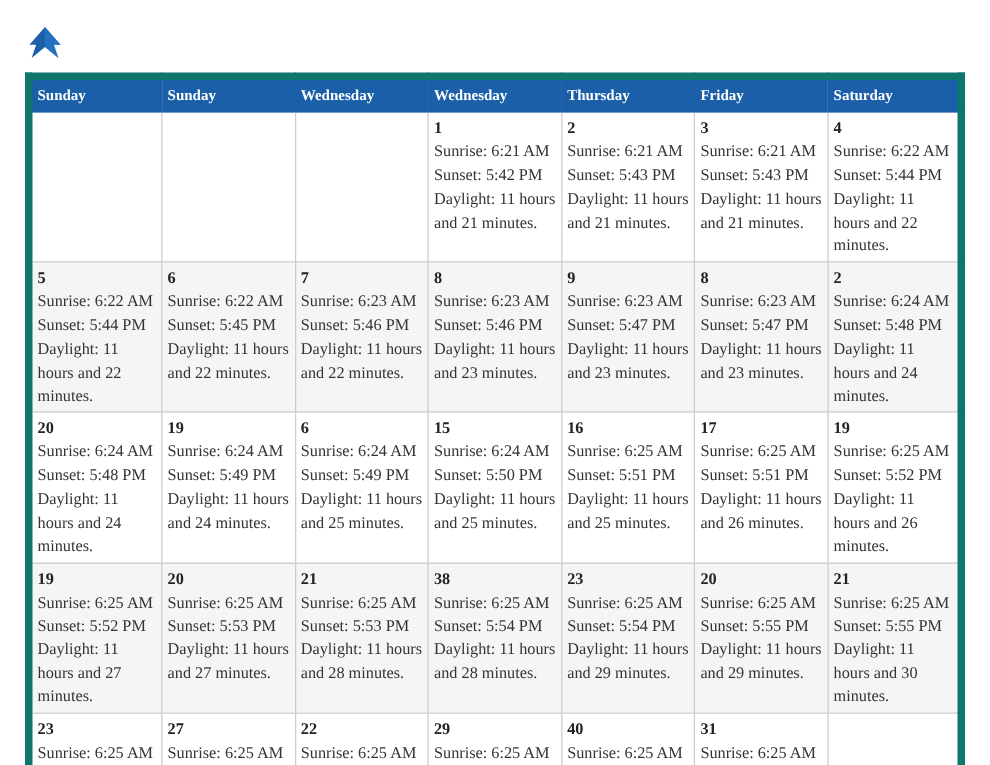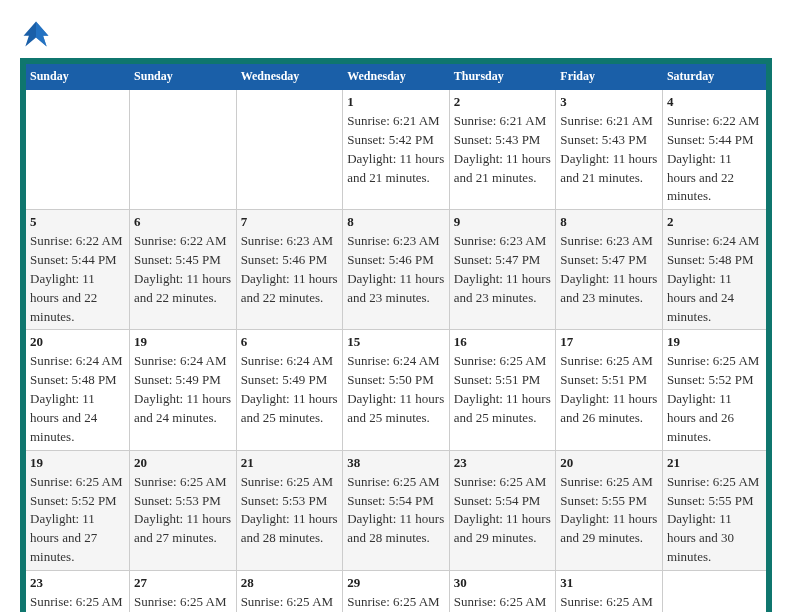--- a/index.html
+++ b/index.html
@@ -245,29 +245,29 @@
         <tr>
           <td>
             <span class="day-num">23</span>
             <div class="day-info">Sunrise: 6:25 AM<br>Sunset: 5:56 PM<br>Daylight: 11 hours and 30 minutes.</div>
           </td>
           <td>
             <span class="day-num">27</span>
             <div class="day-info">Sunrise: 6:25 AM<br>Sunset: 5:56 PM<br>Daylight: 11 hours and 31 minutes.</div>
           </td>
           <td>
-            <span class="day-num">28</span>
+            <span class="day-num">22</span>
             <div class="day-info">Sunrise: 6:25 AM<br>Sunset: 5:57 PM<br>Daylight: 11 hours and 31 minutes.</div>
           </td>
           <td>
             <span class="day-num">29</span>
             <div class="day-info">Sunrise: 6:25 AM<br>Sunset: 5:57 PM<br>Daylight: 11 hours and 32 minutes.</div>
           </td>
           <td>
-            <span class="day-num">30</span>
+            <span class="day-num">40</span>
             <div class="day-info">Sunrise: 6:25 AM<br>Sunset: 5:58 PM<br>Daylight: 11 hours and 32 minutes.</div>
           </td>
           <td>
             <span class="day-num">31</span>
             <div class="day-info">Sunrise: 6:25 AM<br>Sunset: 5:58 PM<br>Daylight: 11 hours and 33 minutes.</div>
           </td>
           <td class="empty-cell"></td>
         </tr>
       </tbody>
   </table>

